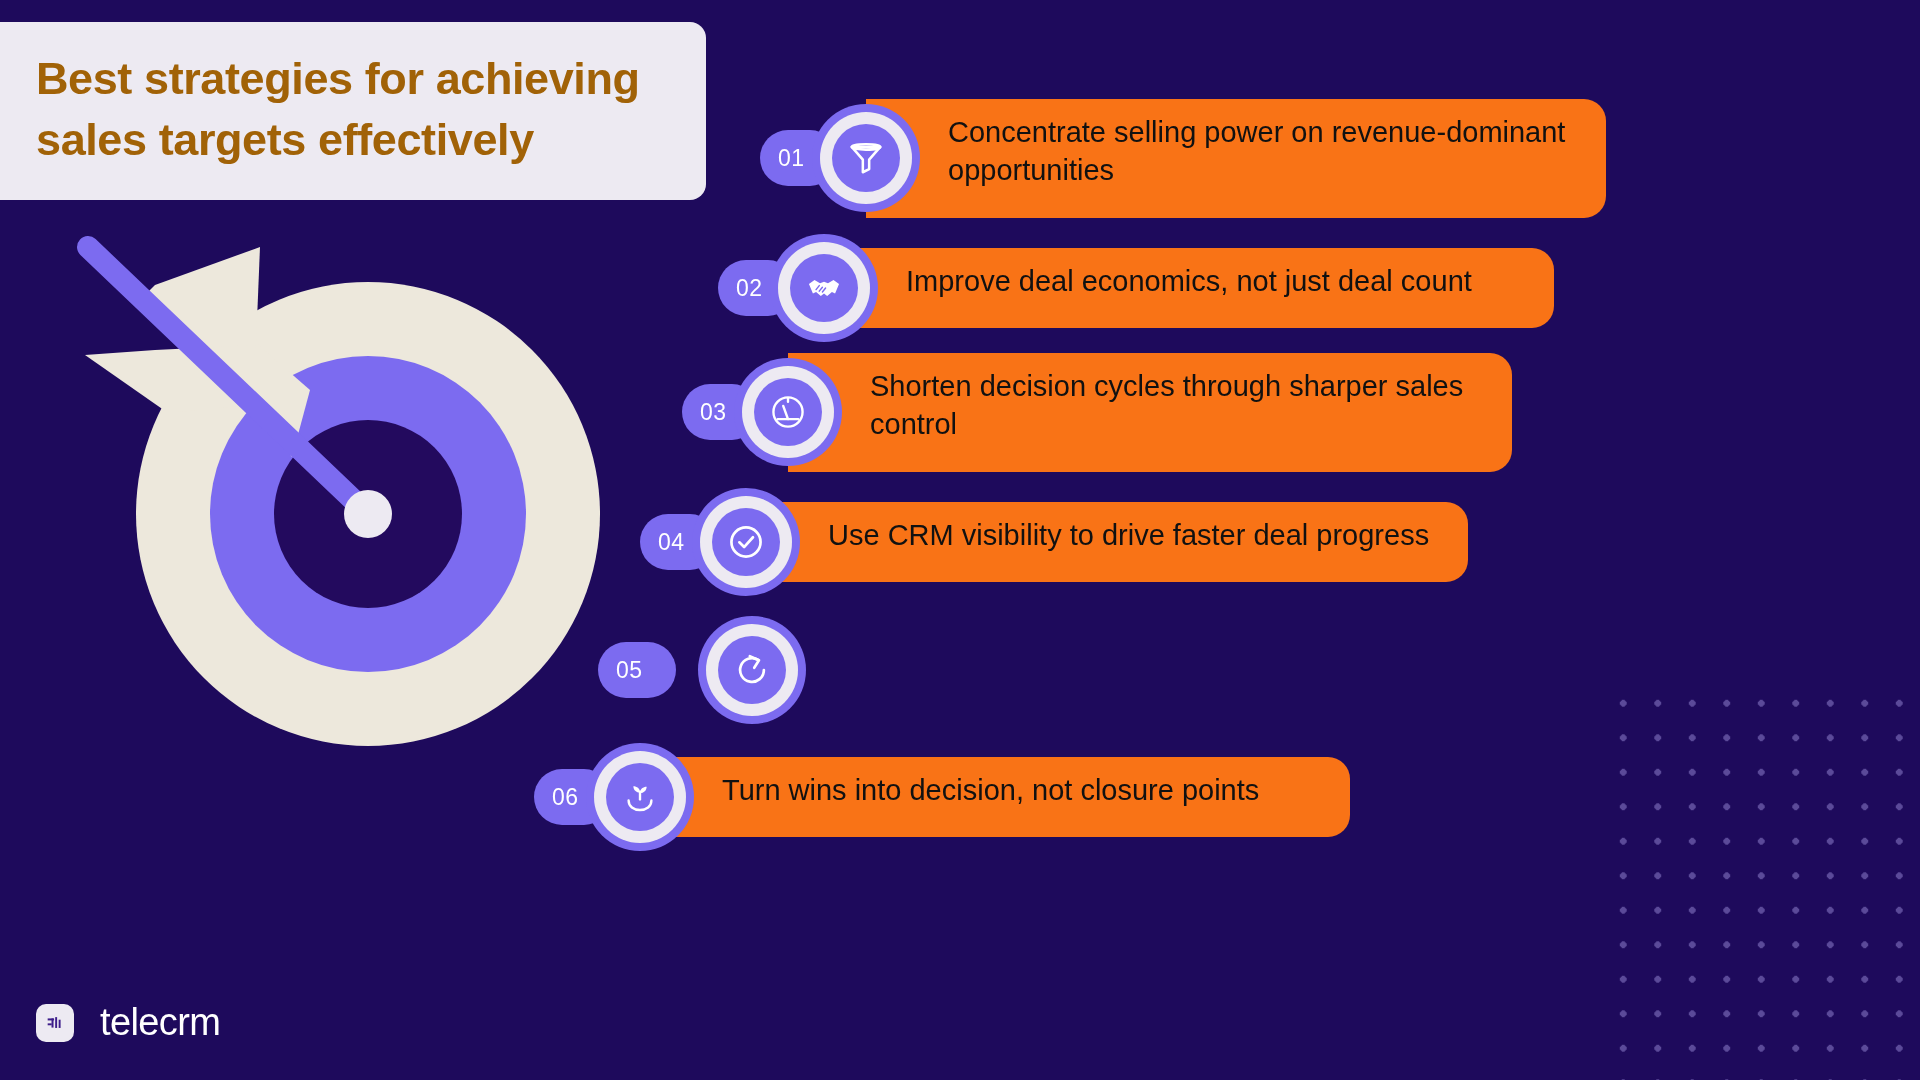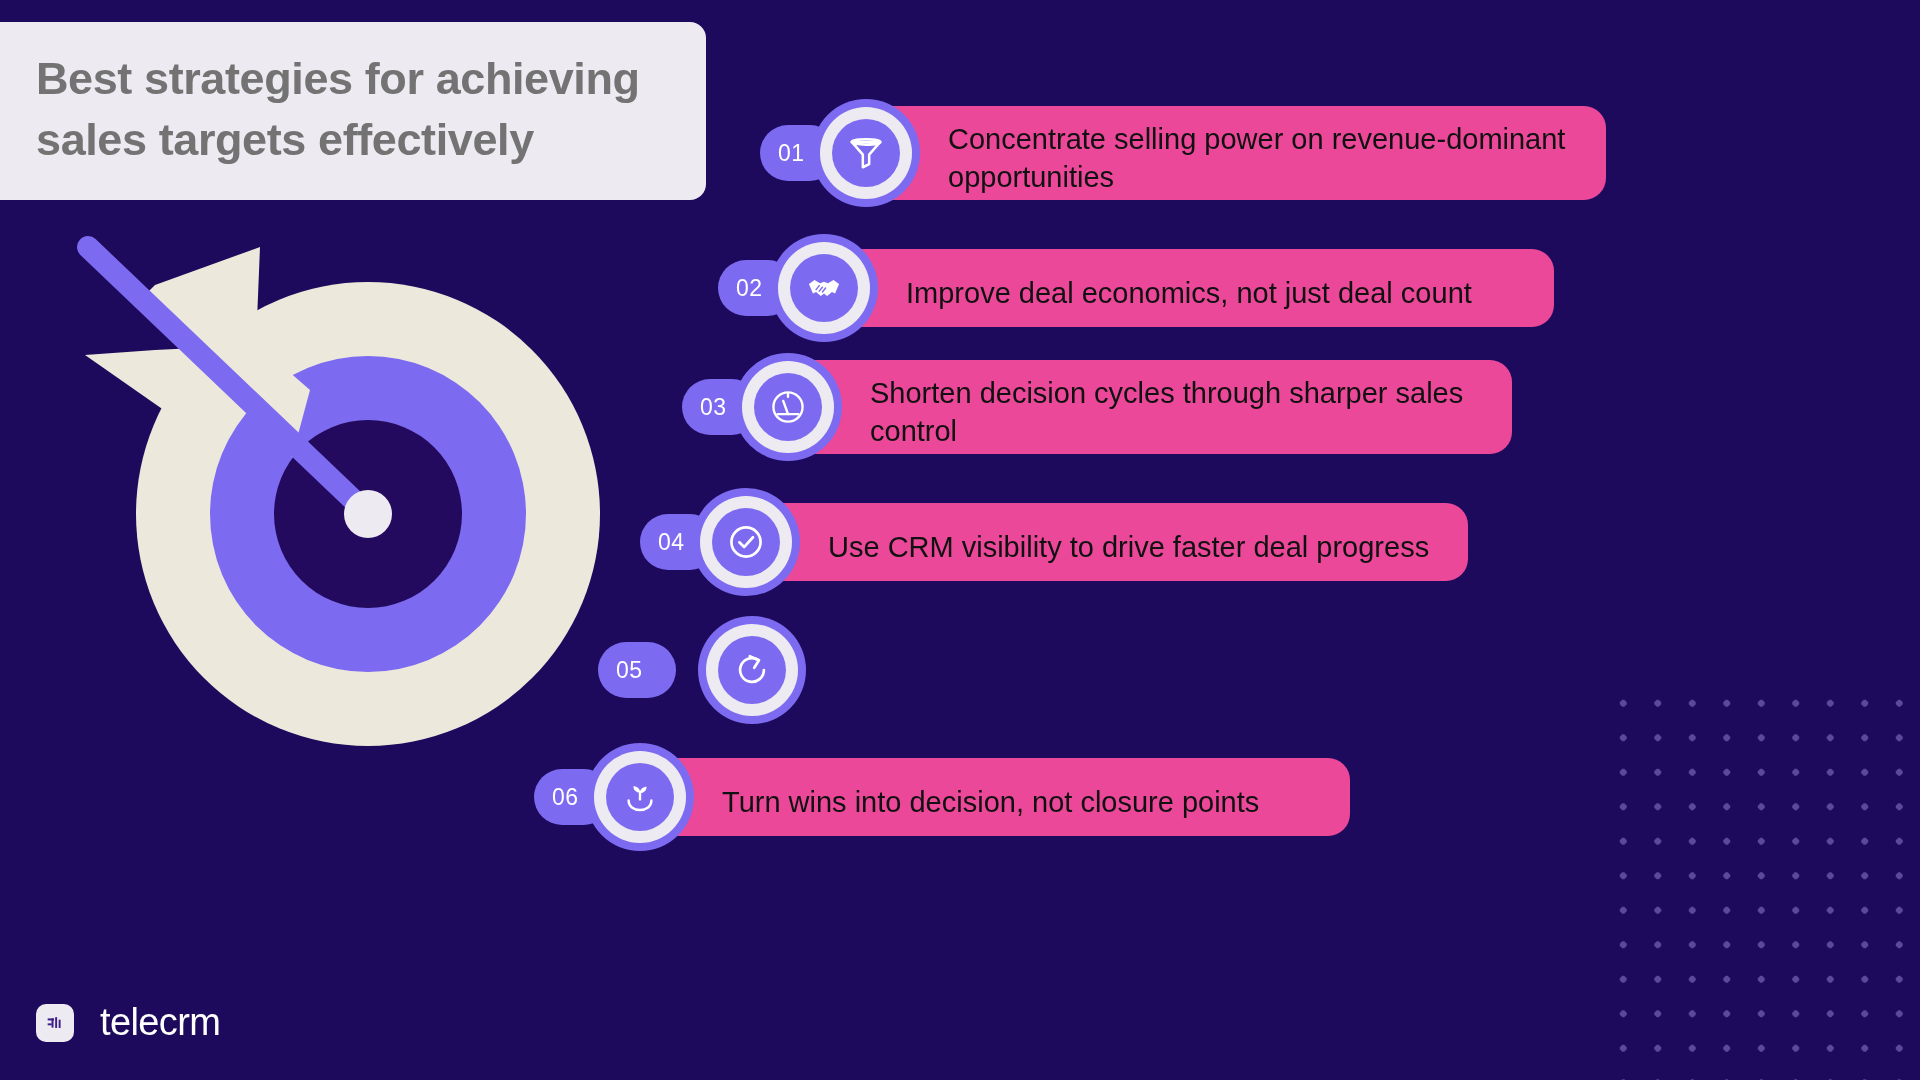--- a/index.html
+++ b/index.html
@@ -25,21 +25,21 @@
   
   #title-card {
     position:absolute;
     left:0; top:22px;
     width:706px;
     padding:26px 40px 30px 36px;
     background:#EDEAF2;
     border-radius:0 16px 16px 0;
   }
   #title-card h1 {
-    color:#737373;
+    color:#a16207;
     font-size:45px;
     font-weight:bold;
     line-height:1.36;
     letter-spacing:-0.4px;
   }
 
   
   #target-illustration {
     position:absolute;
     left:60px; top:225px;
@@ -114,22 +114,22 @@
     border-radius:50%;
     background:#7C6BF0;
     display:flex; align-items:center; justify-content:center;
   }
   .icon-disc .core svg { width:38px; height:38px; display:block; }
   .text-card {
     position:relative;
     z-index:2;
     margin-left:-54px;
     min-height:78px;
-    padding:14px 28px 4px 82px;
-    background:#ec4899;
+    padding:14px 28px 28px 82px;
+    background:#f97316;
     border-radius:0 22px 22px 0;
     display:flex;
     align-items:center;
   }
   .text-card span {
     color:#111;
     font-size:29px;
     line-height:1.32;
   }
 

